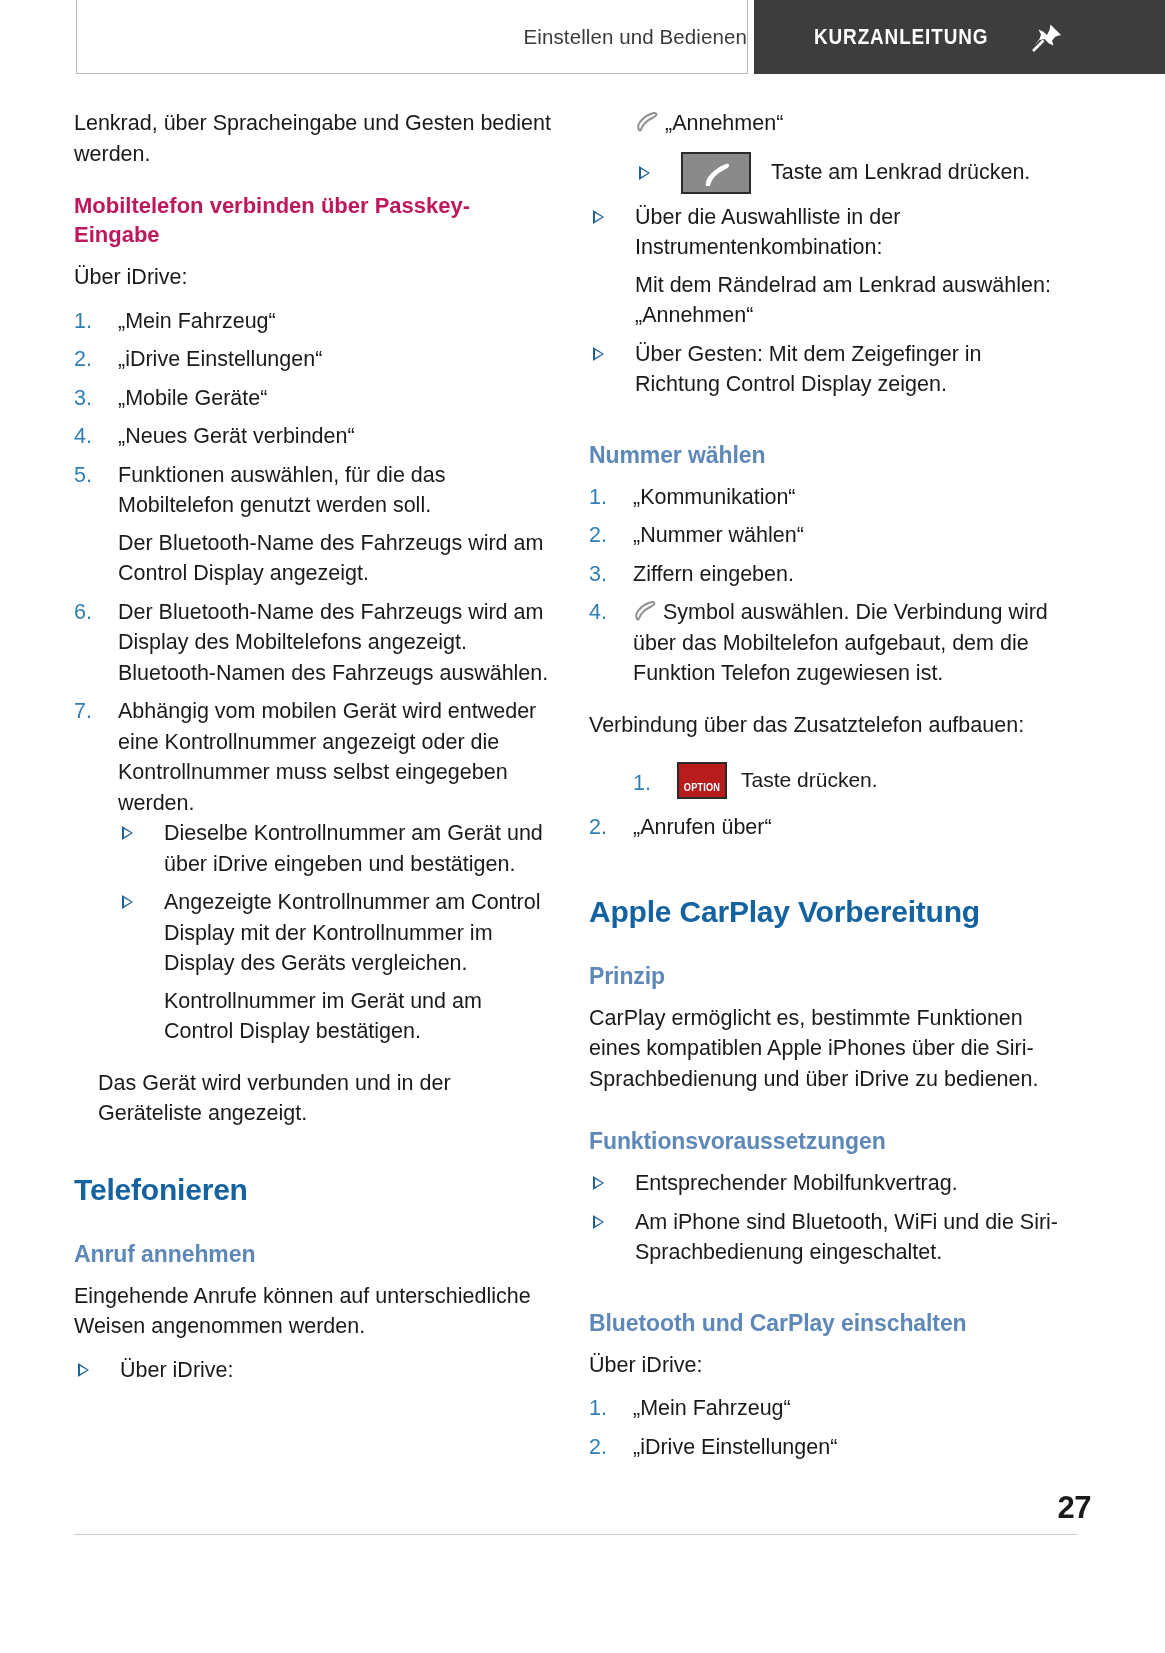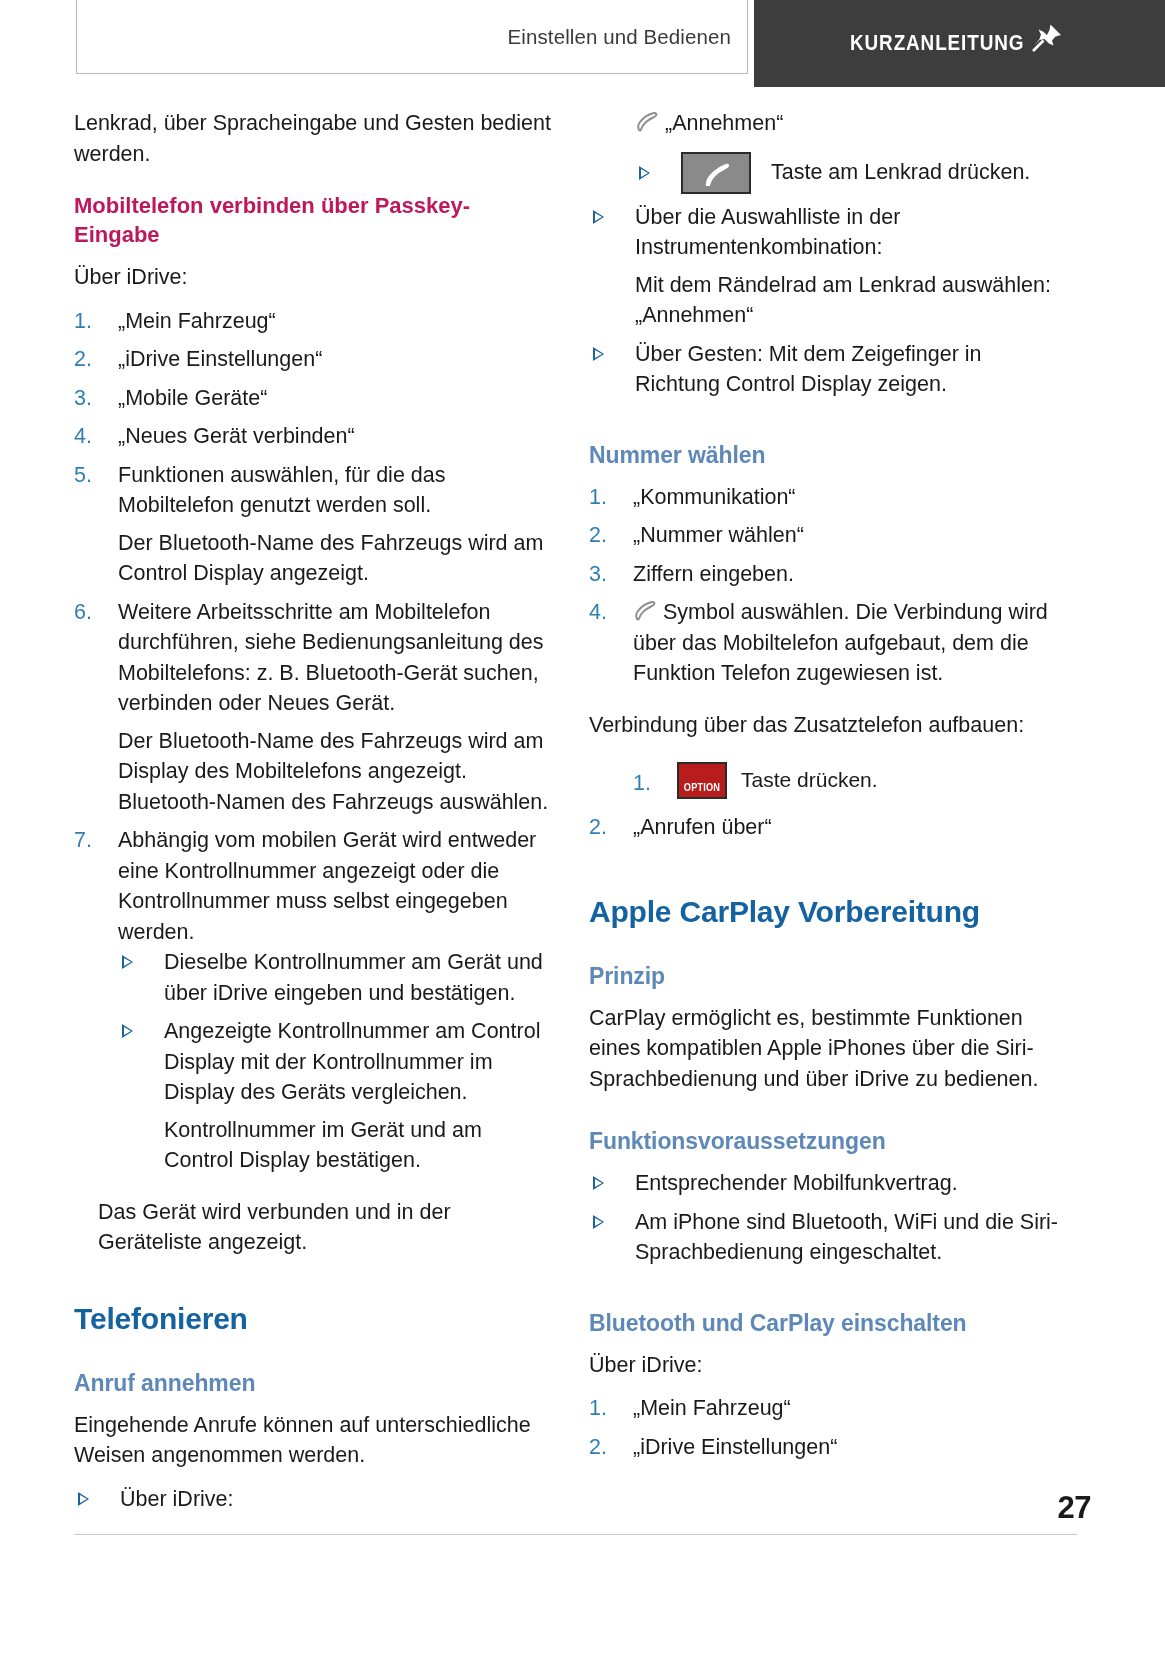--- a/index.html
+++ b/index.html
@@ -24,35 +24,34 @@
   .header-crumb-box {
     position: absolute;
     left: 76px; top: 0;
     width: 672px; height: 74px;
     border: 1px solid #b8b8b8;
     border-top: none;
     background: #fff;
     display: flex;
     align-items: center;
     justify-content: flex-end;
-    padding-right: 16px;
   }
   .header-crumb-text {
     font-size: 20.5px;
     color: #3a3a3a;
     letter-spacing: 0.1px;
   }
   .header-tab {
     position: absolute;
     left: 754px; top: 0;
-    width: 411px; height: 87px;
+    width: 411px; height: 74px;
     background: #3d3d3d;
     display: flex;
     align-items: center;
-    padding-left: 96px;
+    padding-left: 60px;
   }
   .header-tab-label {
     font-size: 21.5px;
     font-weight: bold;
     color: #ffffff;
     letter-spacing: 1.0px;
     transform: scaleX(0.88);
     transform-origin: left center;
   }
   .pin-icon {
@@ -294,21 +293,20 @@
         <span class="num">4.</span>
         <span>„Neues Gerät verbinden“</span>
       </li>
       <li>
         <span class="num">5.</span>
         <span>Funktionen auswählen, für die das Mobiltelefon genutzt werden soll.</span>
         <span class="cont">Der Bluetooth-Name des Fahrzeugs wird am Control Display angezeigt.</span>
       </li>
       <li>
         <span class="num">6.</span>
-        <span>Weitere Arbeitsschritte am Mobiltelefon durchführen, siehe Bedienungsanleitung des Mobiltelefons: z. B. Bluetooth-Gerät suchen, verbinden oder Neues Gerät.</span>
         <span class="cont">Der Bluetooth-Name des Fahrzeugs wird am Display des Mobiltelefons angezeigt. Bluetooth-Namen des Fahrzeugs auswählen.</span>
       </li>
       <li>
         <span class="num">7.</span>
         <span>Abhängig vom mobilen Gerät wird entweder eine Kontrollnummer angezeigt oder die Kontrollnummer muss selbst eingegeben werden.</span>
 
         <ul class="trilist sub-indent">
           <li>
             <span class="tri"></span>
             <span>Dieselbe Kontrollnummer am Gerät und über iDrive eingeben und bestätigen.</span>

